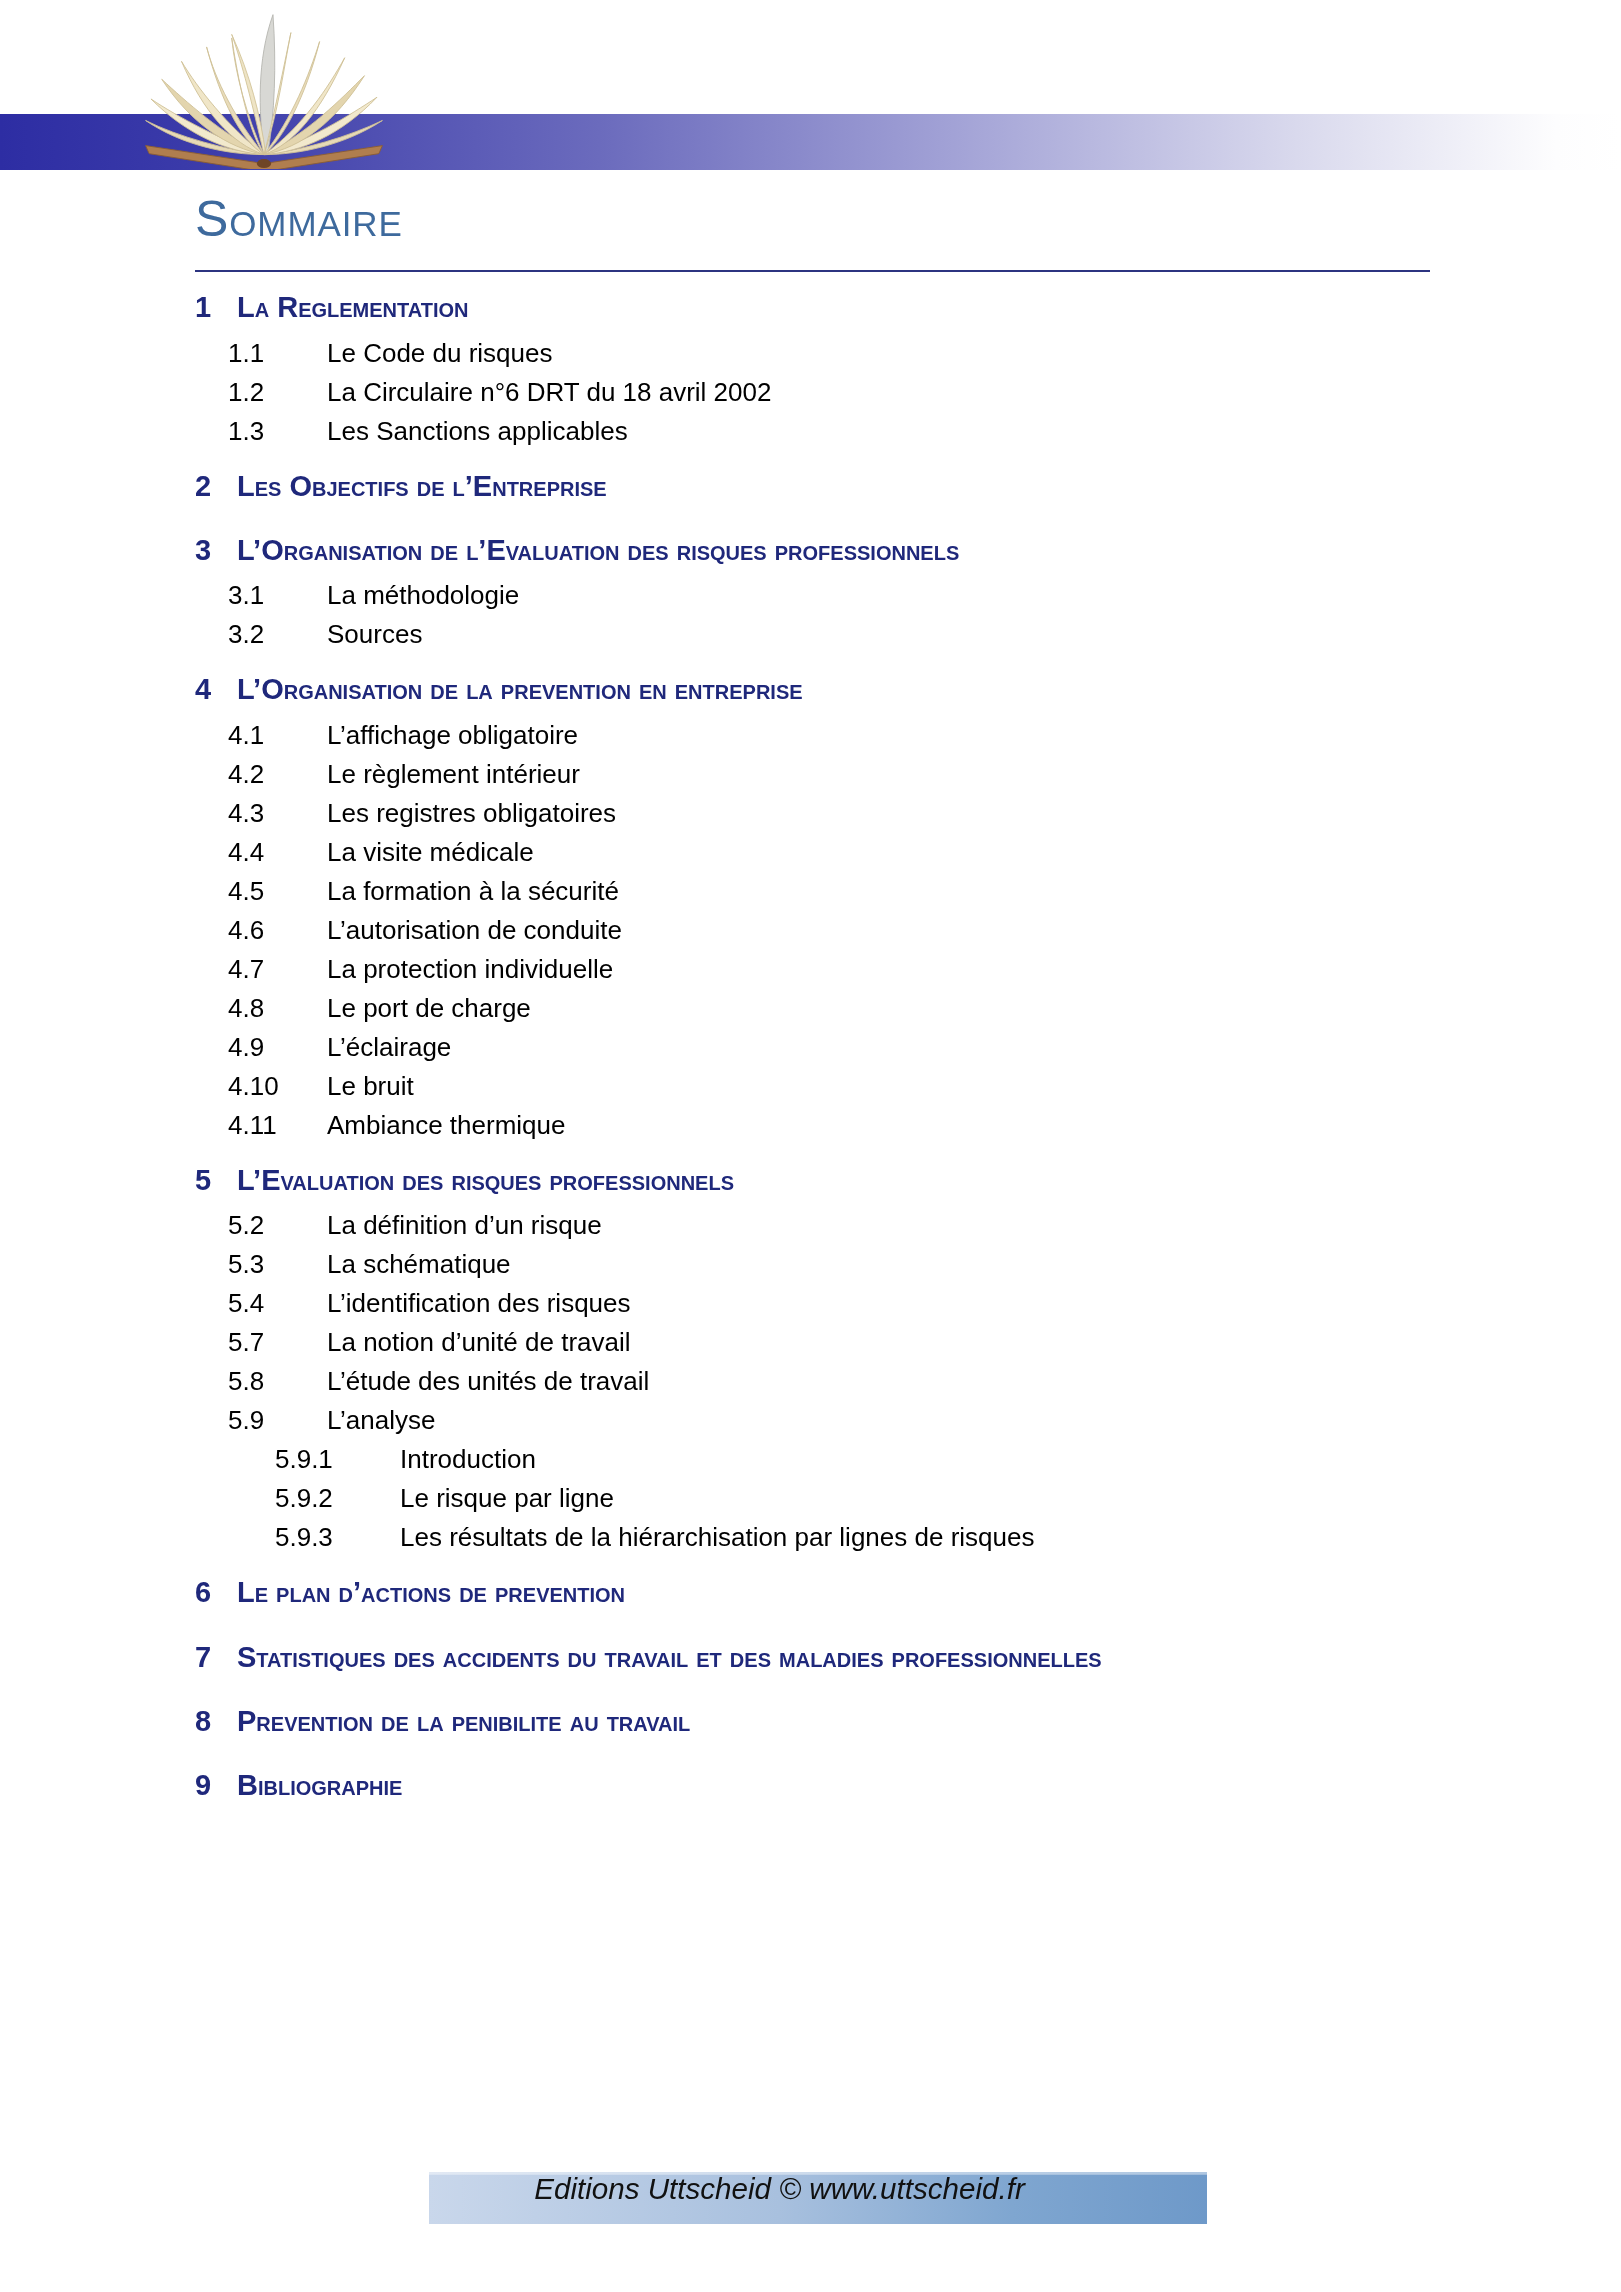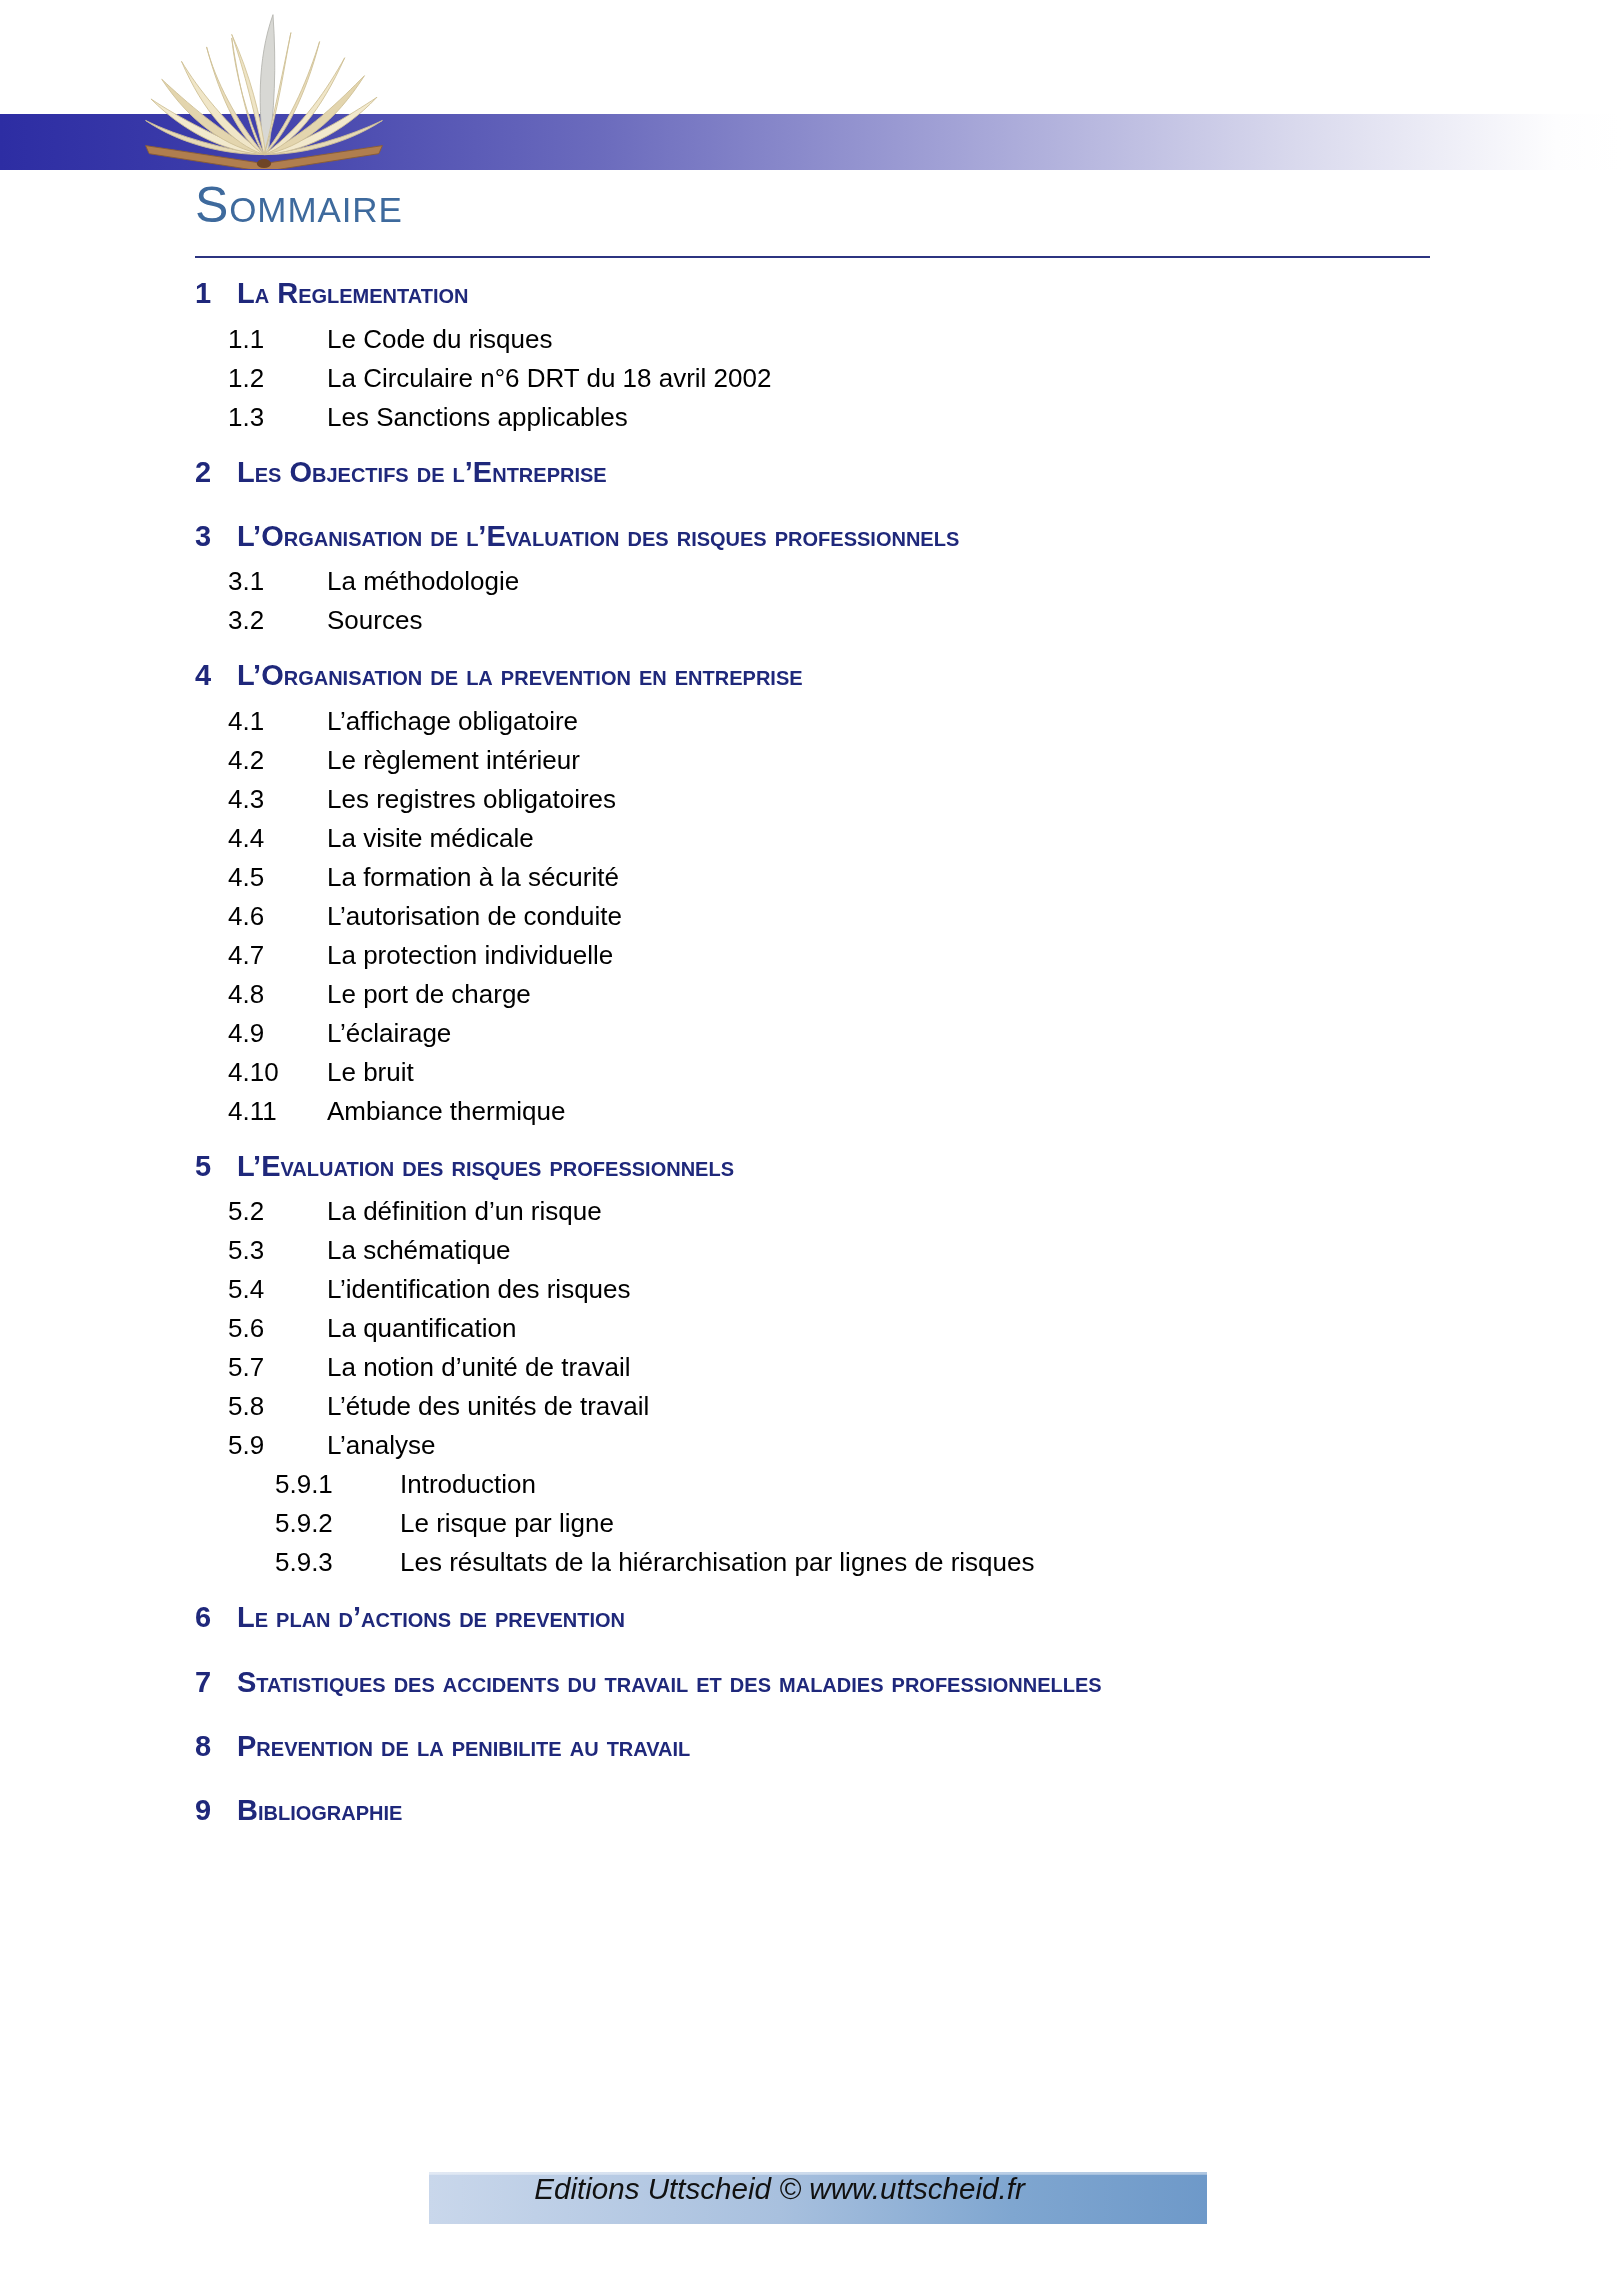--- a/index.html
+++ b/index.html
@@ -12,21 +12,21 @@
   }
   
   .banner{
     position:absolute;left:0;top:114px;width:1621px;height:56px;
     background:linear-gradient(90deg,
       #2d2da3 0%, #3c3caa 13%, #6b6bbd 37%, #a0a0d5 58%,
       #d9d9ed 80%, #fdfdfe 96%, #ffffff 100%);
   }
   .book{position:absolute;left:142px;top:10.7px;width:244px;height:158px;}
   
-  .content{position:absolute;left:195px;top:180px;width:1235px;}
+  .content{position:absolute;left:195px;top:194px;width:1235px;}
   .title{
     margin:0;font-size:50px;line-height:50px;font-weight:400;
     font-variant:small-caps;letter-spacing:0.9px;color:#3e6a9d;
   }
   .rule{margin-top:26px;height:0;border-top:2.7px solid #2c3480;}
   .toc-section{margin-top:7.2px;}
   .sec-heading{
     display:flex;font-weight:bold;font-variant:small-caps;
     color:#1f287b;font-size:29px;line-height:57px;
   }
@@ -190,24 +190,20 @@
             </div>
             <div class="toc-item lvl1">
               <span class="item-num">5.3</span>
               <span class="item-label">La schématique</span>
             </div>
             <div class="toc-item lvl1">
               <span class="item-num">5.4</span>
               <span class="item-label">L’identification des risques</span>
             </div>
             <div class="toc-item lvl1">
-              <span class="item-num">5.6</span>
-              <span class="item-label">La quantification</span>
-            </div>
-            <div class="toc-item lvl1">
               <span class="item-num">5.7</span>
               <span class="item-label">La notion d’unité de travail</span>
             </div>
             <div class="toc-item lvl1">
               <span class="item-num">5.8</span>
               <span class="item-label">L’étude des unités de travail</span>
             </div>
             <div class="toc-item lvl1">
               <span class="item-num">5.9</span>
               <span class="item-label">L’analyse</span>

